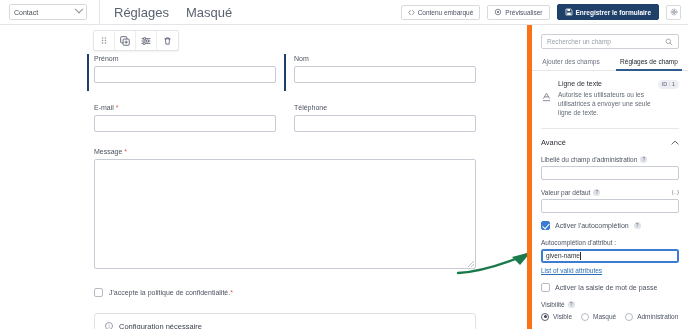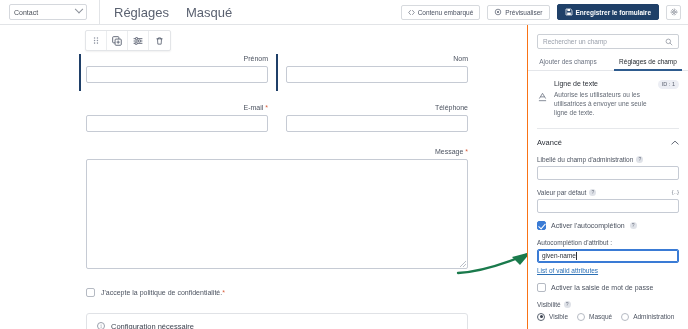--- a/index.html
+++ b/index.html
@@ -43,22 +43,22 @@
     padding:0 7px; font-weight:bold;
   }
   .tb-icon-btn{
     width:15px;height:15px;border:1px solid #d7dade;border-radius:2px;background:#fff;
     display:flex;align-items:center;justify-content:center;
   }
   .mini-svg{ display:block; }
 
   
   .canvas{
-    position:absolute; left:8px; top:25px; width:527px; height:304px;
-    background:#ffffff; overflow:hidden;text-align:right;
+    position:absolute; left:16px; top:25px; width:527px; height:304px;
+    background:#ffffff; overflow:hidden;
   }
 
   .field-toolbar{
     position:absolute; left:77px; top:5px;
     height:21px; background:#ffffff;
     border:1px solid #e3e5e8; border-radius:2px;
     display:flex; align-items:stretch;
     box-shadow:0 1px 2px rgba(0,0,0,.06);
   }
   .ft-btn{
@@ -107,21 +107,21 @@
   .notice-txt{ font-size:7.5px; color:#3c4350; }
   .info-circle{
     width:8px;height:8px;border-radius:50%;border:1px solid #9aa0ac;
     display:flex;align-items:center;justify-content:center;
     font-size:6px;color:#9aa0ac;font-family:"Liberation Serif", serif; line-height:1;
   }
 
   
   .sidebar{
     position:absolute; right:0; top:25px; width:161px; height:304px;
-    background:#ffffff; border-left:1px solid #f97316;
+    background:#ffffff; border-left:5px solid #f97316;
   }
   .search-wrap{ padding:9px 9px 0 9px; }
   .search-box{
     height:15px; border:1px solid #ccd0d6; border-radius:2px; background:#fff;
     display:flex; align-items:center; justify-content:space-between; padding:0 5px;
   }
   .search-ph{ font-size:6.5px; color:#9aa0ab; }
 
   .tabs{ display:flex; margin:9px 0 0 0; border-bottom:1px solid #e4e6ea; }
   .tab{

